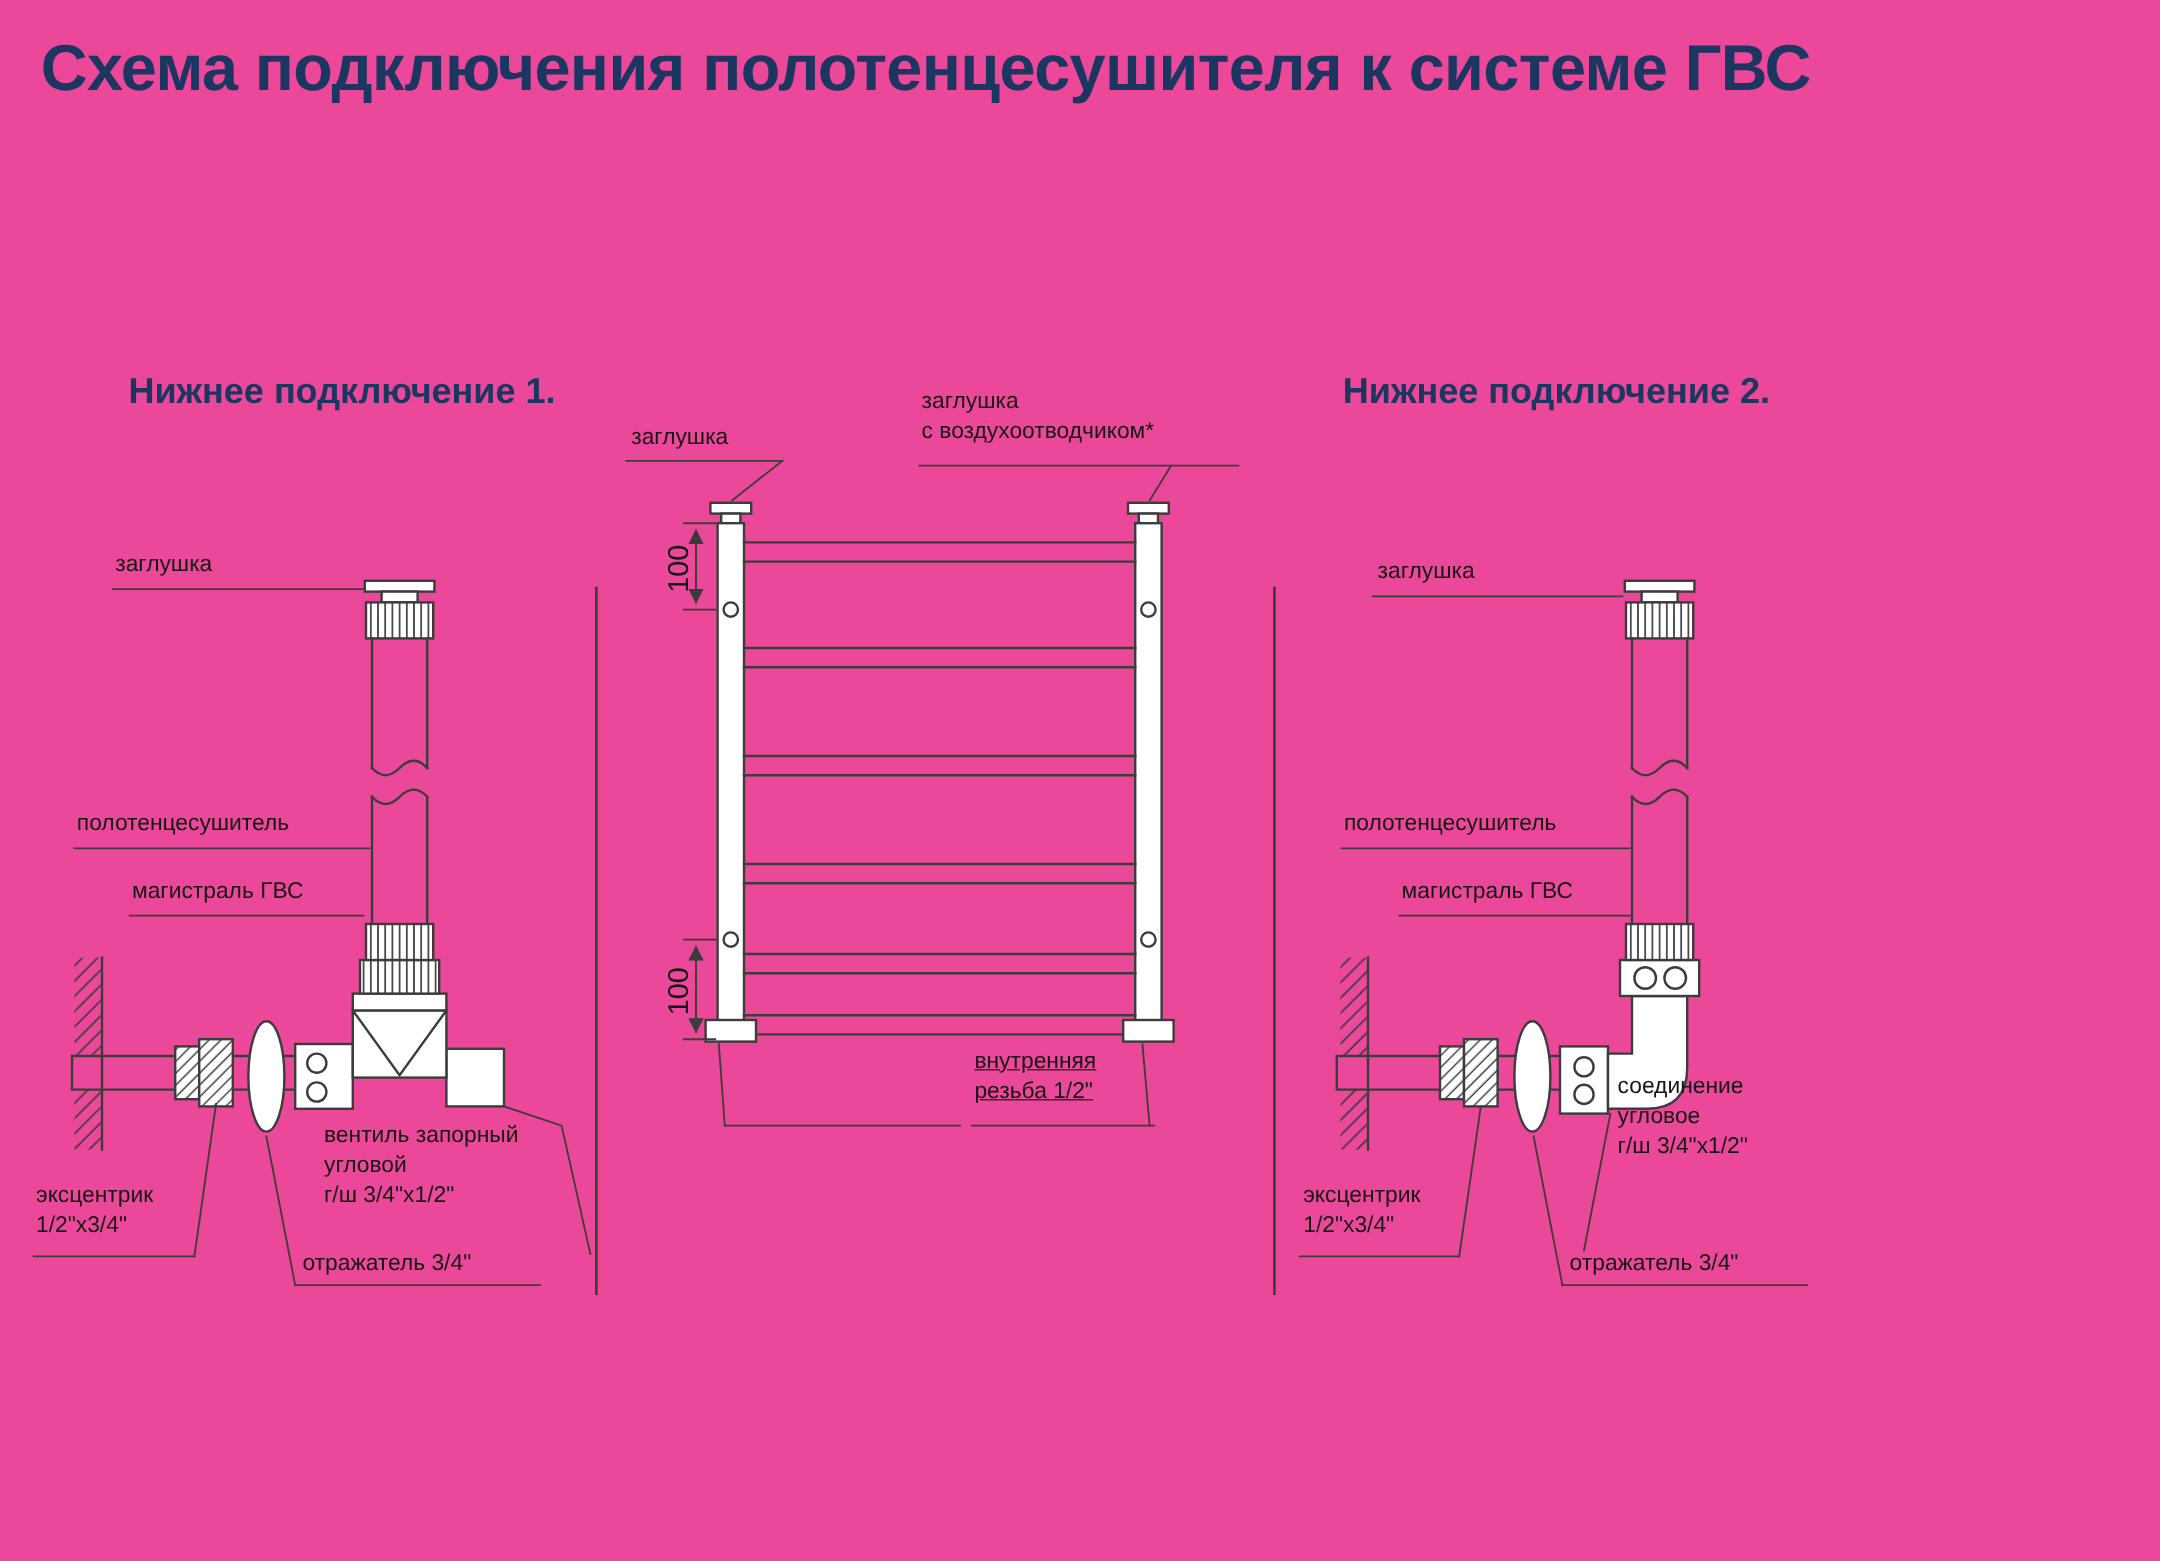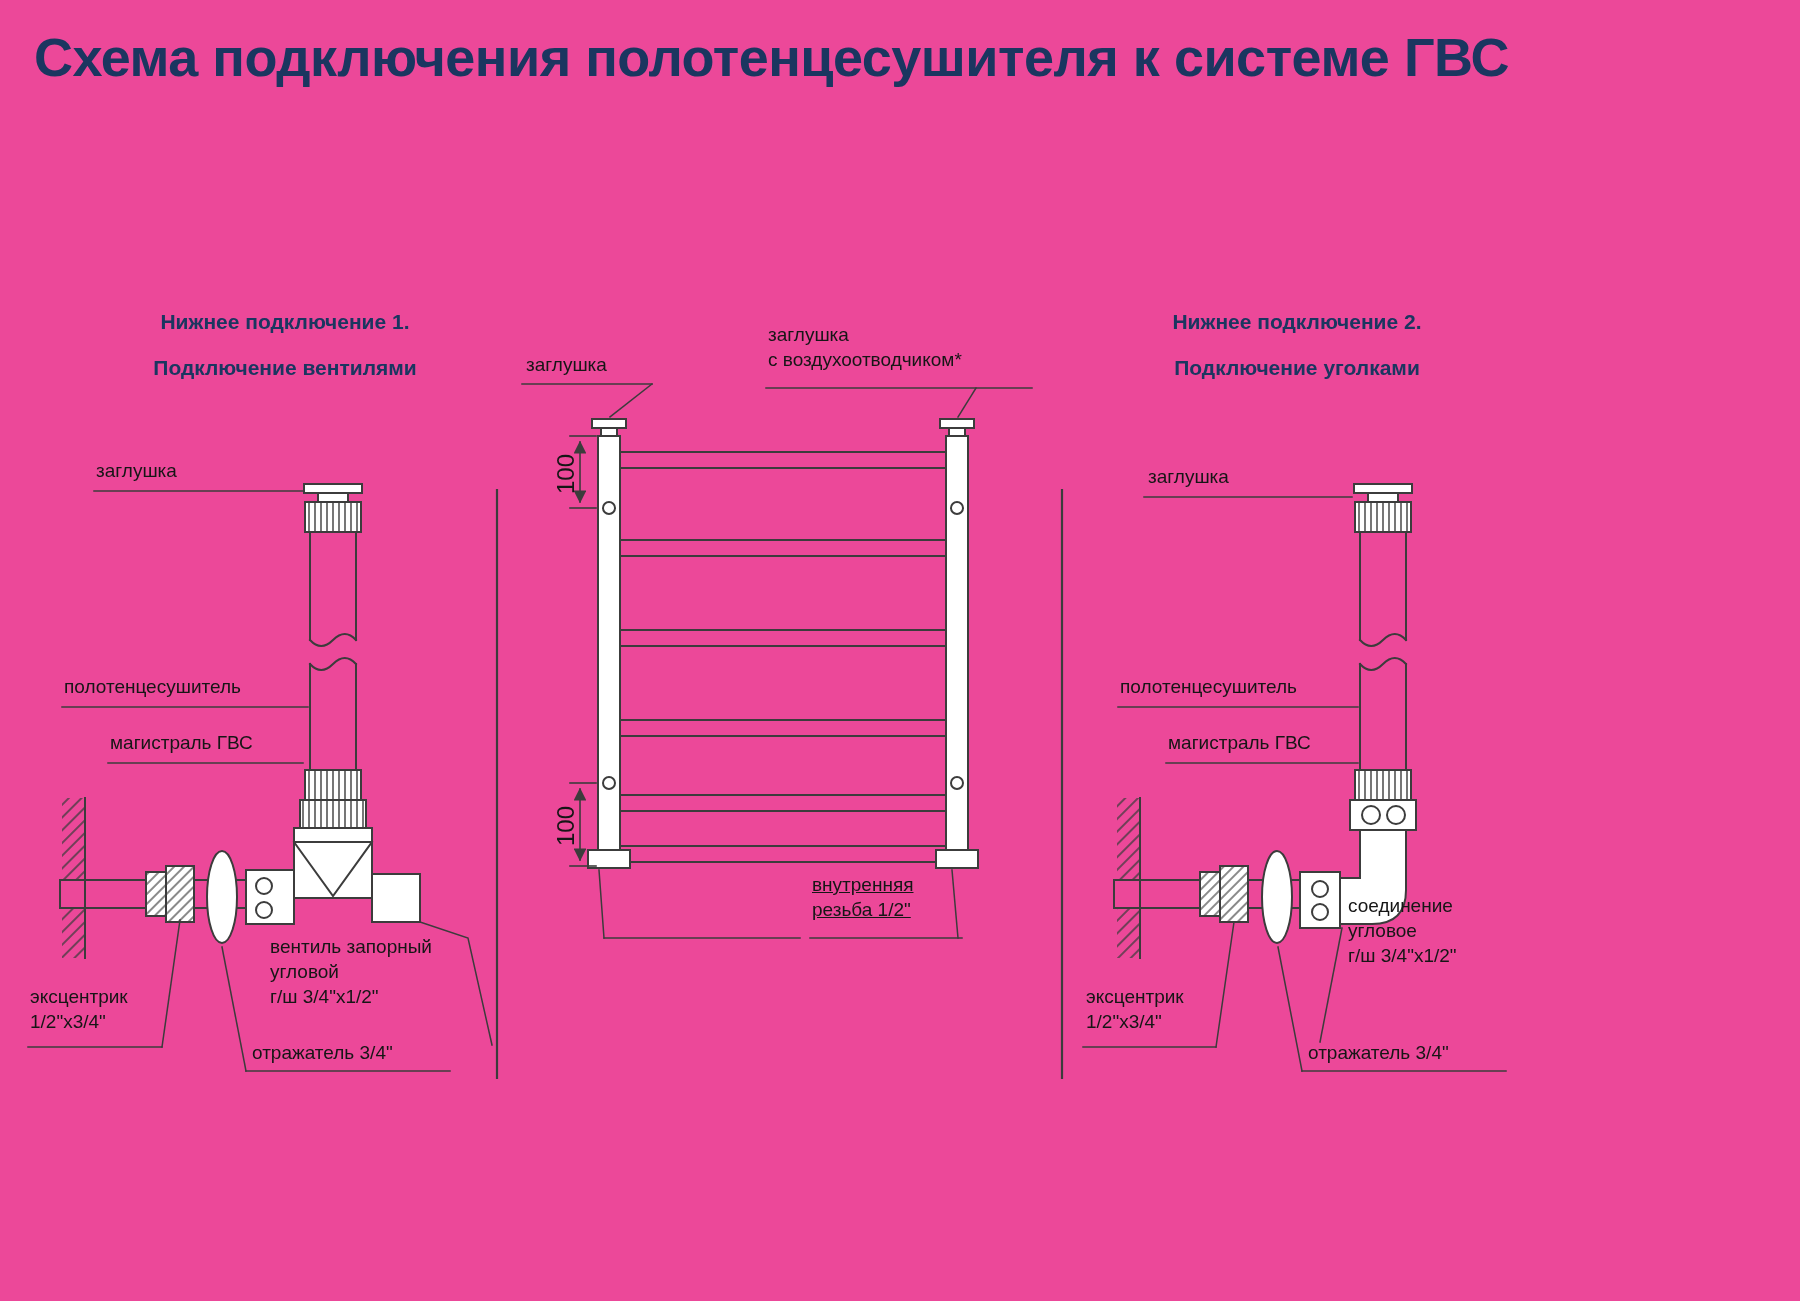--- a/index.html
+++ b/index.html
@@ -1,20 +1,20 @@
 <!DOCTYPE html>
 <html><head>
 <meta charset="utf-8">
 <style>
   html,body{margin:0;padding:0;background:#ffffff;}
   .canvas{position:relative;width:1800px;height:1301px;background:#ec4899;
           font-family:"Liberation Sans","DejaVu Sans",sans-serif;overflow:hidden;}
   .title{position:absolute;left:34px;top:26px;font-size:54px;font-weight:700;
          color:#1b3660;letter-spacing:-0.5px;white-space:nowrap;}
-  .heading{position:absolute;font-size:21px;font-weight:700;color:#1b3660;
+  .heading{position:absolute;font-size:30px;font-weight:700;color:#1b3660;
            text-align:center;white-space:nowrap;}
   .lbl{position:absolute;font-size:19px;color:#161616;line-height:1.32;white-space:pre-line;}
   .dim{position:absolute;font-size:24px;color:#161616;width:60px;text-align:center;
        transform:rotate(-90deg);transform-origin:center;}
   svg.art{position:absolute;left:0;top:0;}
 </style>
 </head>
 <body>
 
 <div class="canvas">
@@ -181,41 +181,39 @@
       </g>
 
       <line x1="497" y1="490" x2="497" y2="1078" stroke-width="2.2"></line>
       <line x1="1062" y1="490" x2="1062" y2="1078" stroke-width="2.2"></line>
     </g>
   </svg>
 
   <div class="title">Схема подключения полотенцесушителя к системе ГВС</div>
 
   <div class="heading" style="left:80px;top:310px;width:410px;">Нижнее подключение 1.</div>
-  <div class="heading" style="left:80px;top:356px;width:410px;">Подключение вентилями</div>
   <div class="lbl" style="left:96px;top:458px;">заглушка</div>
   <div class="lbl" style="left:64px;top:674px;">полотенцесушитель</div>
   <div class="lbl" style="left:110px;top:730px;">магистраль ГВС</div>
   <div class="lbl" style="left:270px;top:934px;">вентиль запорный
 угловой
 г/ш 3/4"x1/2"</div>
   <div class="lbl" style="left:30px;top:984px;">эксцентрик
 1/2"x3/4"</div>
   <div class="lbl" style="left:252px;top:1040px;">отражатель 3/4"</div>
 
   <div class="lbl" style="left:526px;top:352px;">заглушка</div>
   <div class="lbl" style="left:768px;top:322px;">заглушка
 с воздухоотводчиком*</div>
   <div class="dim" style="left:536px;top:460px;">100</div>
   <div class="dim" style="left:536px;top:812px;">100</div>
   <div class="lbl" style="left:812px;top:872px;text-decoration:underline;">внутренняя
 резьба 1/2"</div>
 
   <div class="heading" style="left:1082px;top:310px;width:430px;">Нижнее подключение 2.</div>
-  <div class="heading" style="left:1082px;top:356px;width:430px;">Подключение уголками</div>
   <div class="lbl" style="left:1148px;top:464px;">заглушка</div>
   <div class="lbl" style="left:1120px;top:674px;">полотенцесушитель</div>
   <div class="lbl" style="left:1168px;top:730px;">магистраль ГВС</div>
   <div class="lbl" style="left:1348px;top:893px;">соединение
 угловое
 г/ш 3/4"x1/2"</div>
   <div class="lbl" style="left:1086px;top:984px;">эксцентрик
 1/2"x3/4"</div>
   <div class="lbl" style="left:1308px;top:1040px;">отражатель 3/4"</div>
 

